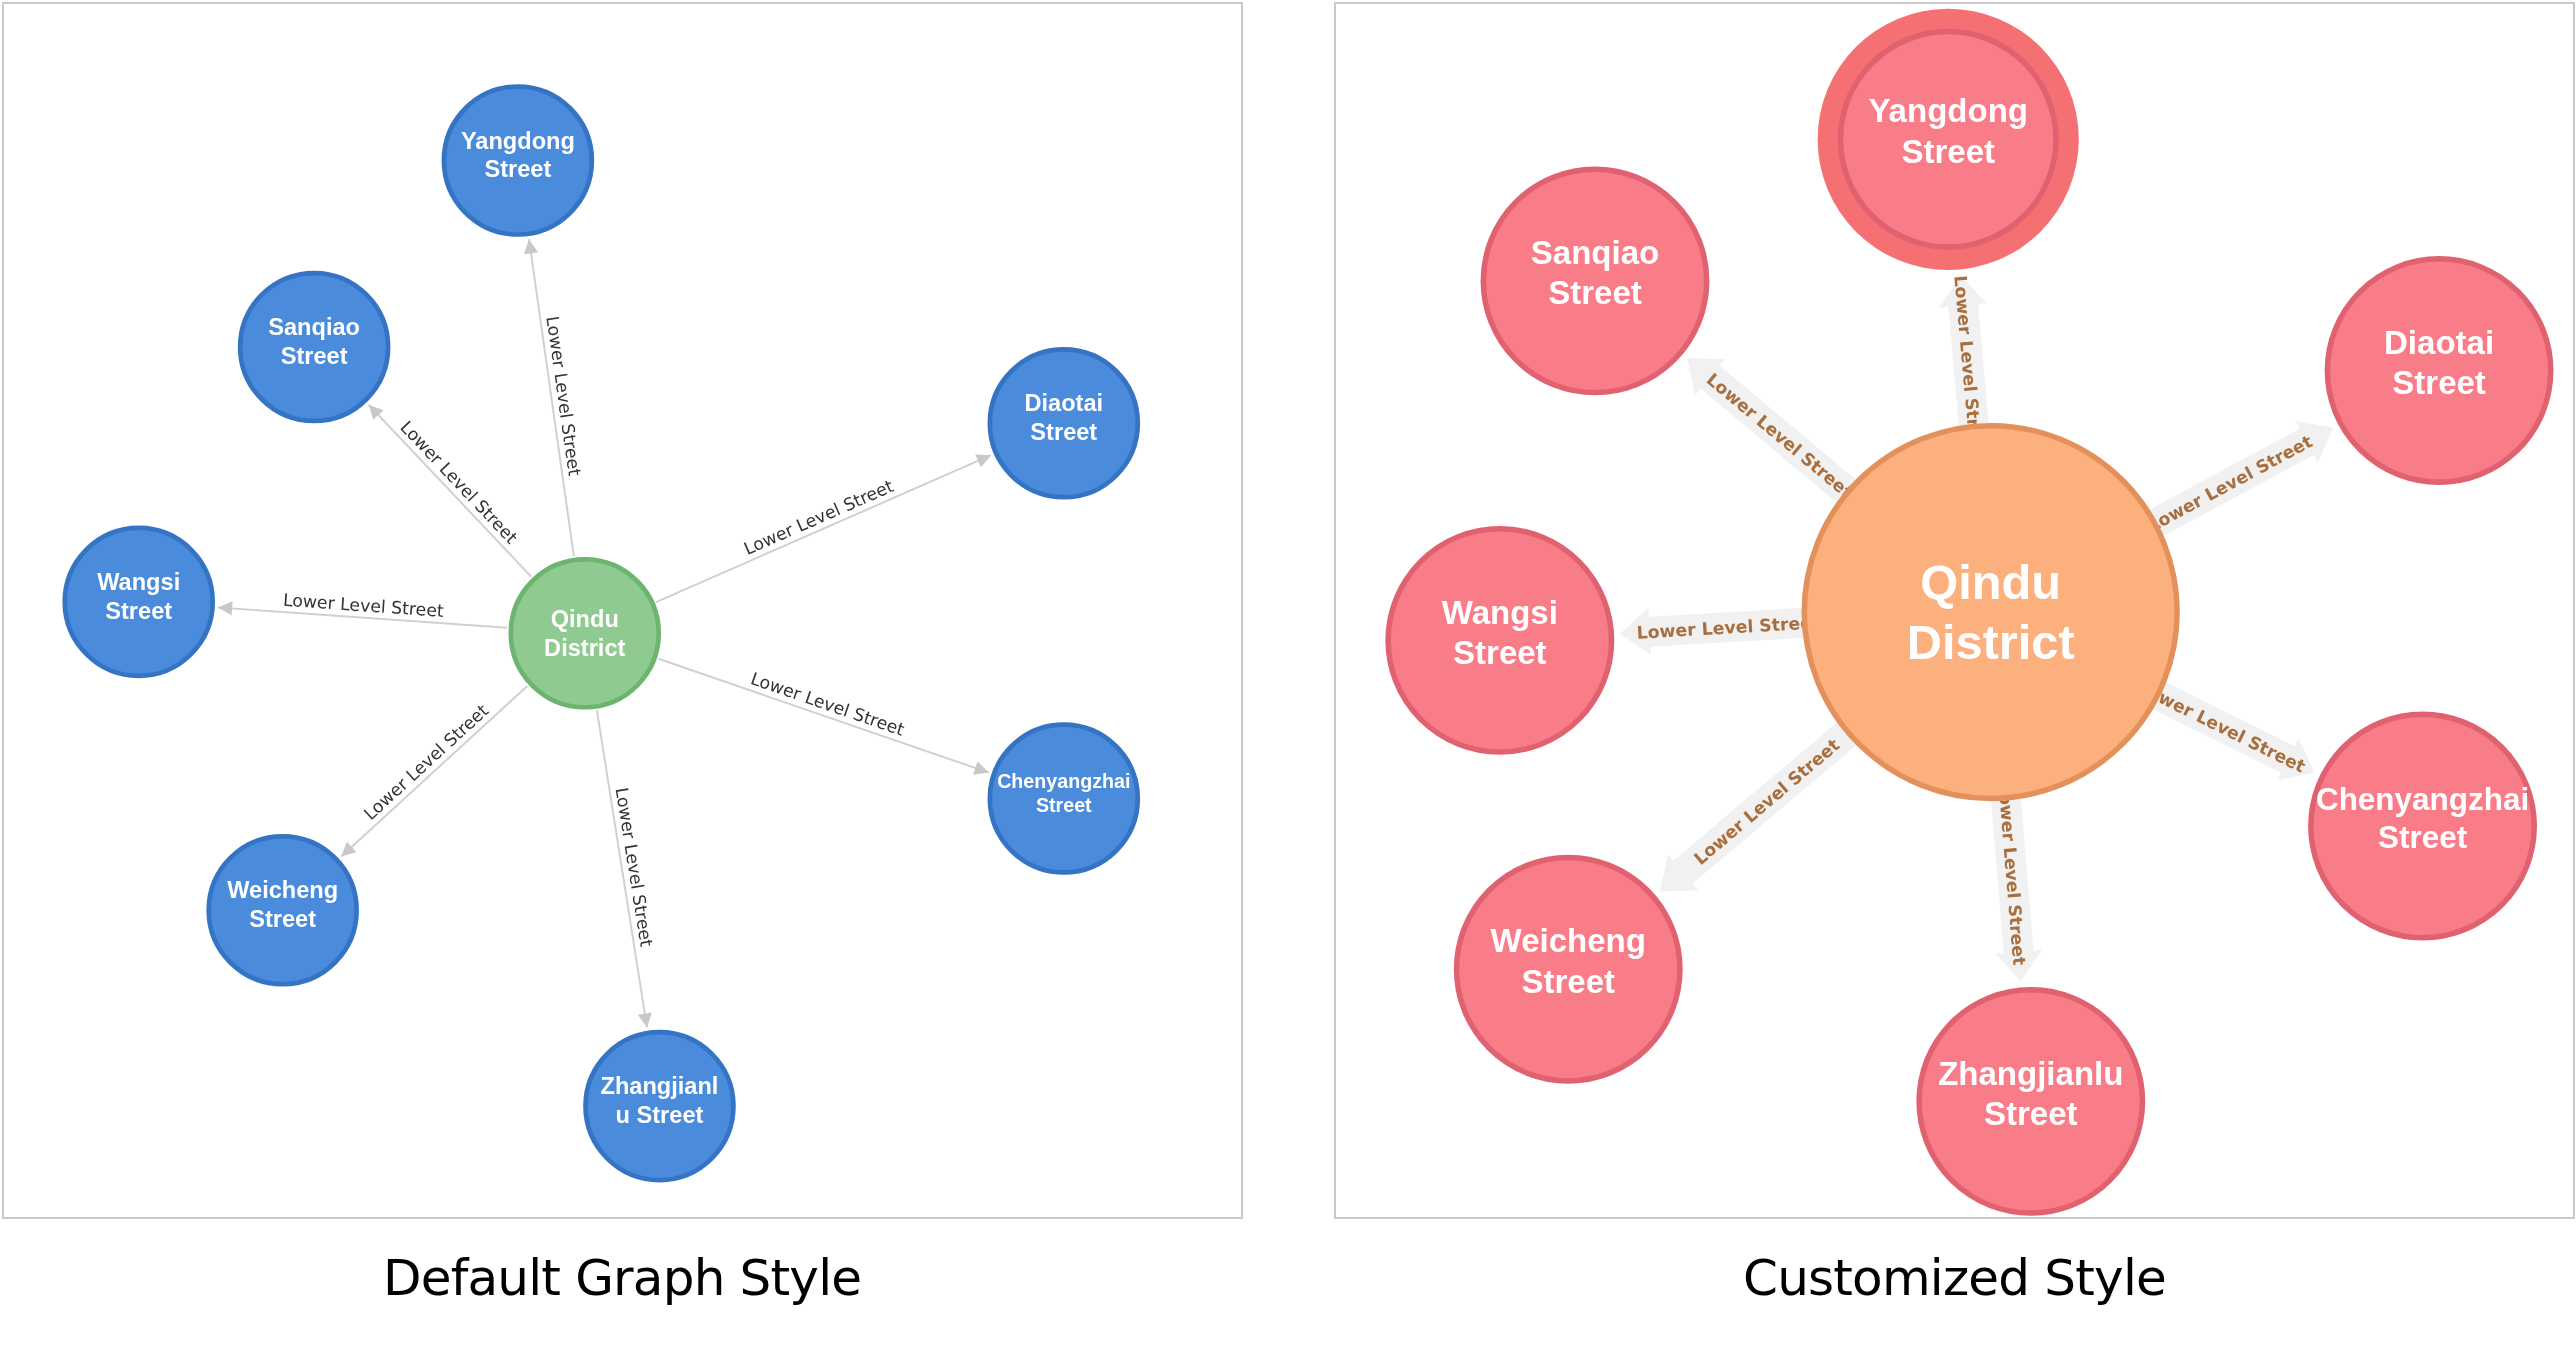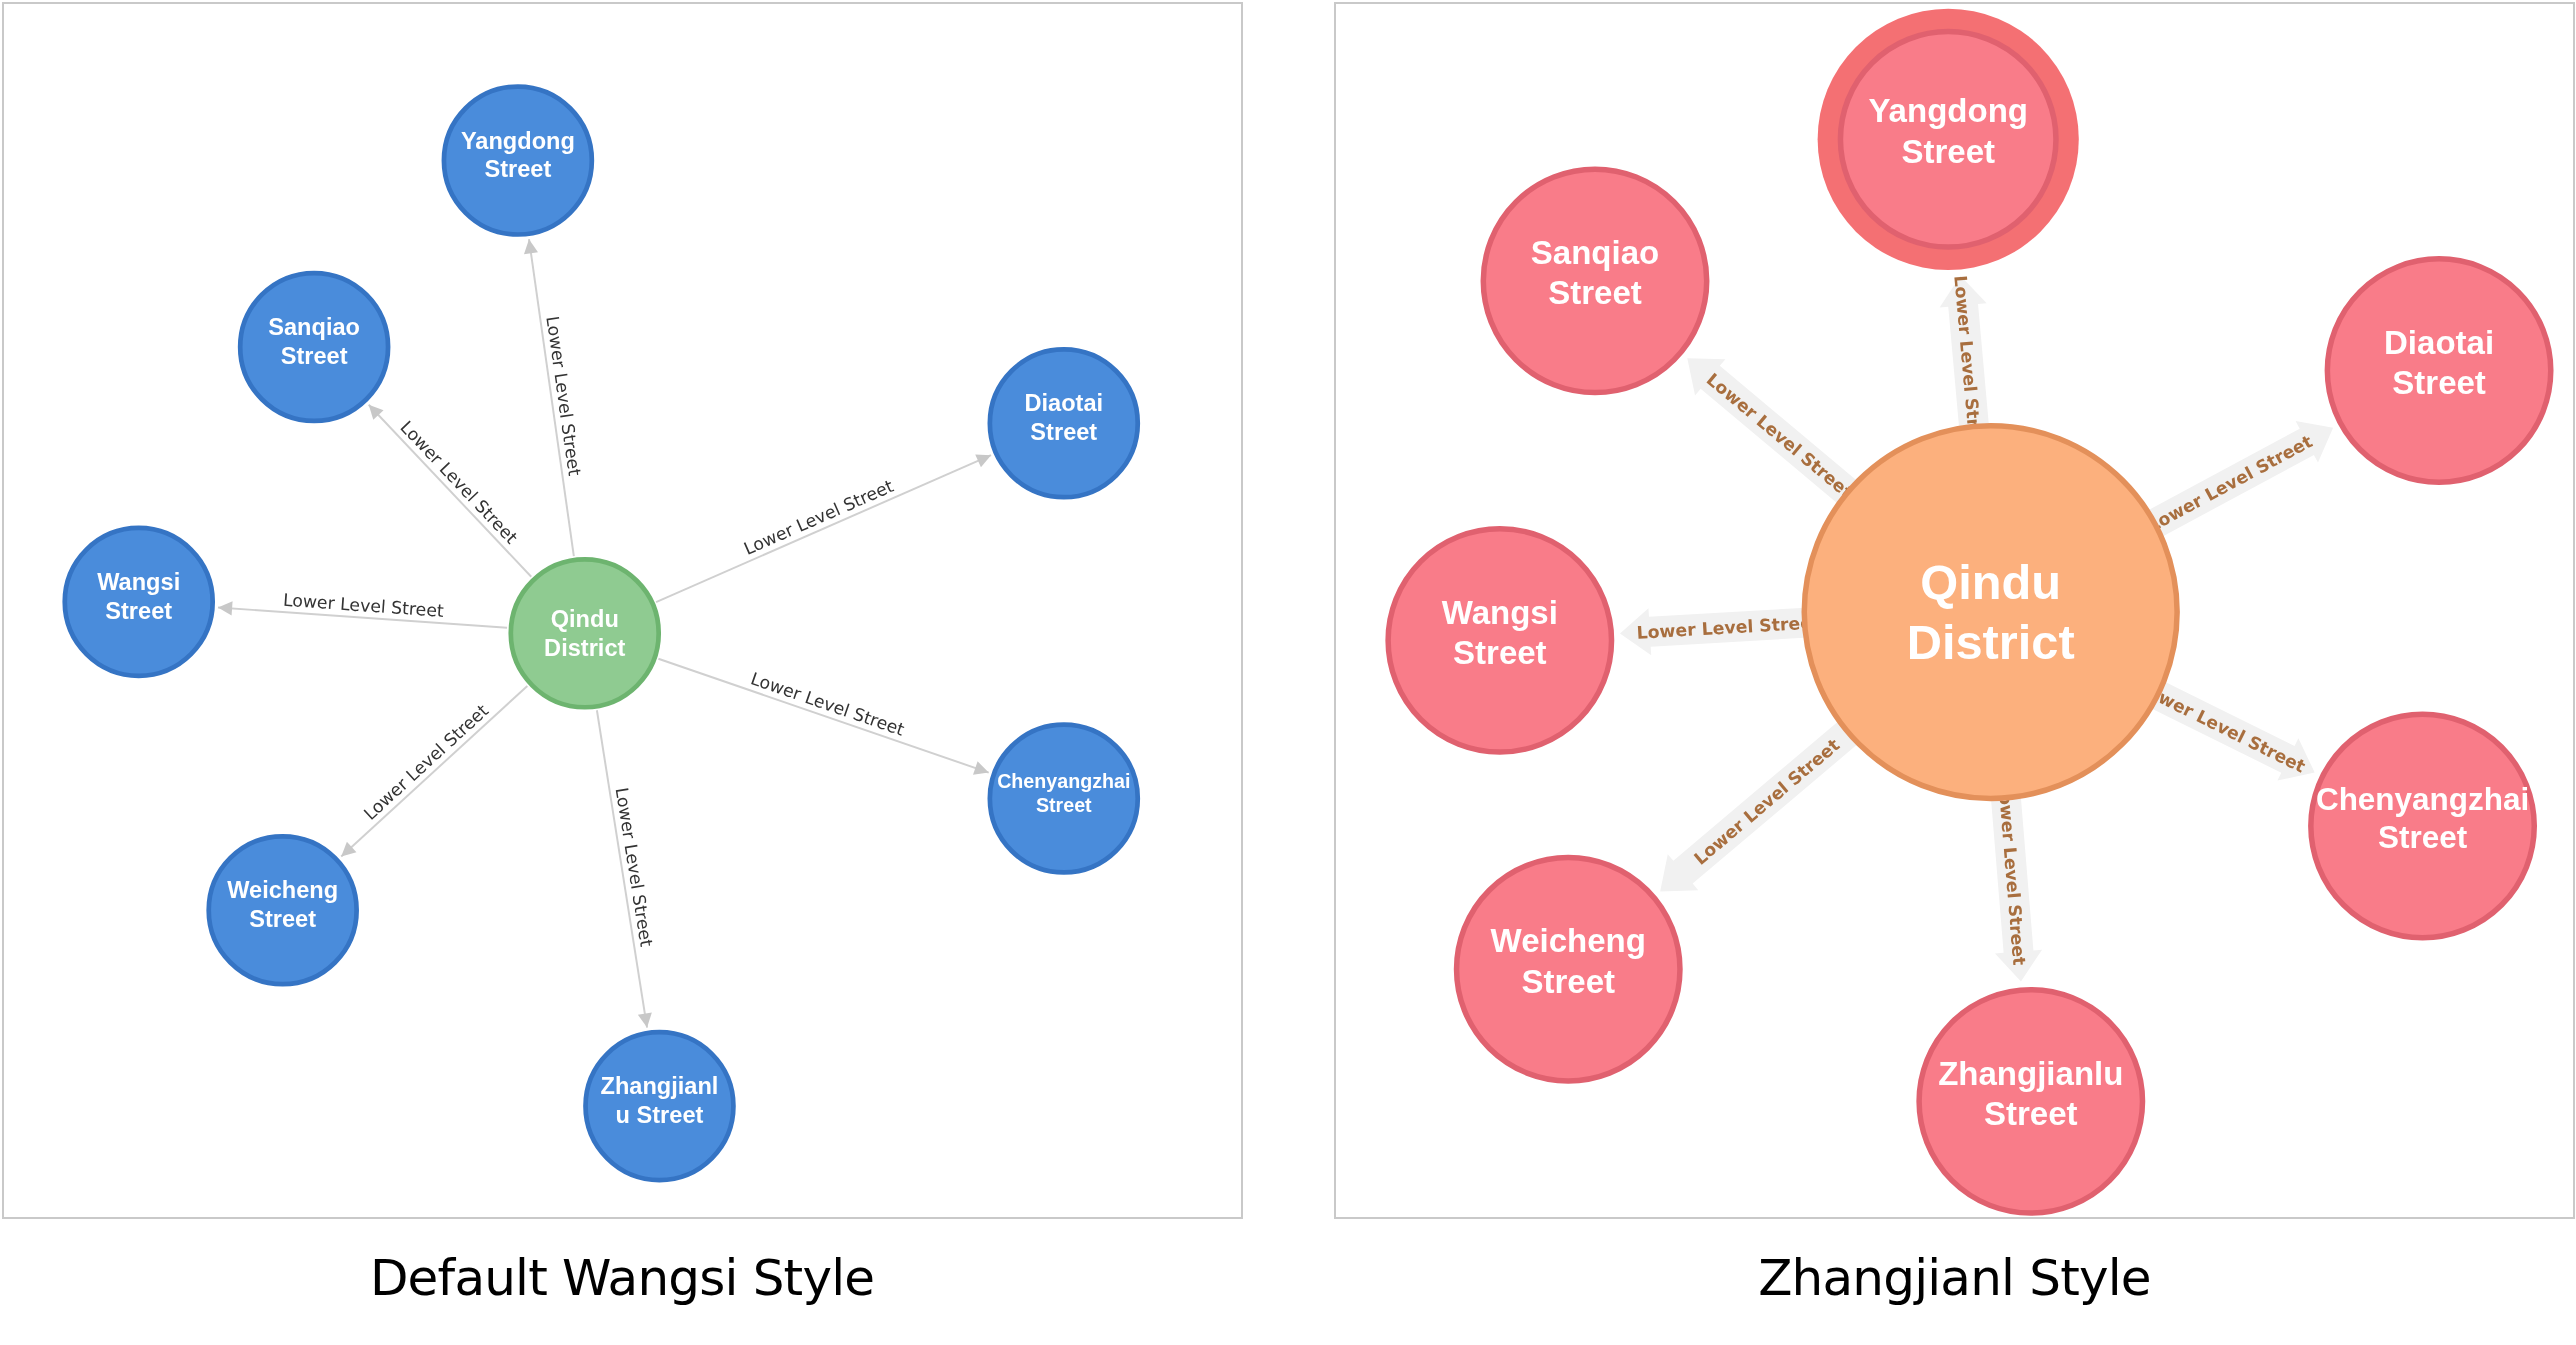--- a/index.html
+++ b/index.html
@@ -98,21 +98,21 @@
           <text x="354" y="1173.3" text-anchor="middle" class="node-label" font-size="30">Street</text>
         </g>
         <g>
           <circle cx="833" cy="1401" r="94" fill="#4A8CDB" stroke="#3574C4" stroke-width="6"></circle>
           <text x="833" y="1385.7" text-anchor="middle" class="node-label" font-size="30">Zhangjianl</text>
           <text x="833" y="1422.3" text-anchor="middle" class="node-label" font-size="30">u Street</text>
         </g>
       </g>
     </svg>
 </div>
-<div class="caption" id="caption-default">Default Wangsi Style</div>
+<div class="caption" id="caption-default">Default Graph Style</div>
 
 <div class="panel" id="panel-custom">
   <svg id="svg-custom" xmlns="http://www.w3.org/2000/svg" viewBox="0 0 1572 1542" width="1236" height="1213">
       <g>
         <g>
           <polygon points="829.9831662499323,538.2385628310634 815.8955935602293,381.4490964141834 826.8514587382882,380.46470919352583 793.5712160358557,345.3018673620244 767.0921941306937,385.8340940334761 778.0480593087526,384.84970681281857 792.1356319984557,541.6391732296985" fill="#F1F1F1"></polygon>
           <text x="0" y="8" text-anchor="middle" class="edge-label-custom" transform="translate(804.0156127793425,461.54413482194093) rotate(84.86574668253142)">Lower Level Street</text>
         </g>
         <g>
           <polygon points="664.7531046070097,608.2411581085671 487.66219608706496,460.01994044078043 494.72235280625165,451.5846463083555 446.3272729328199,450.2003616395968 456.2124070652333,497.59534157612796 463.27256378442,489.16004744370304 640.3634723043648,637.3812651114897" fill="#F1F1F1"></polygon>
@@ -177,14 +177,14 @@
           <text x="295" y="1256.8200000000002" text-anchor="middle" class="node-label" font-size="42">Street</text>
         </g>
         <g>
           <circle cx="883" cy="1395" r="142" fill="#F97C89" stroke="#E0616F" stroke-width="7"></circle>
           <text x="883" y="1373.5800000000002" text-anchor="middle" class="node-label" font-size="42">Zhangjianlu</text>
           <text x="883" y="1424.8200000000002" text-anchor="middle" class="node-label" font-size="42">Street</text>
         </g>
       </g>
     </svg>
 </div>
-<div class="caption" id="caption-custom">Zhangjianl Style</div>
+<div class="caption" id="caption-custom">Customized Style</div>
 
 
 </body></html>

